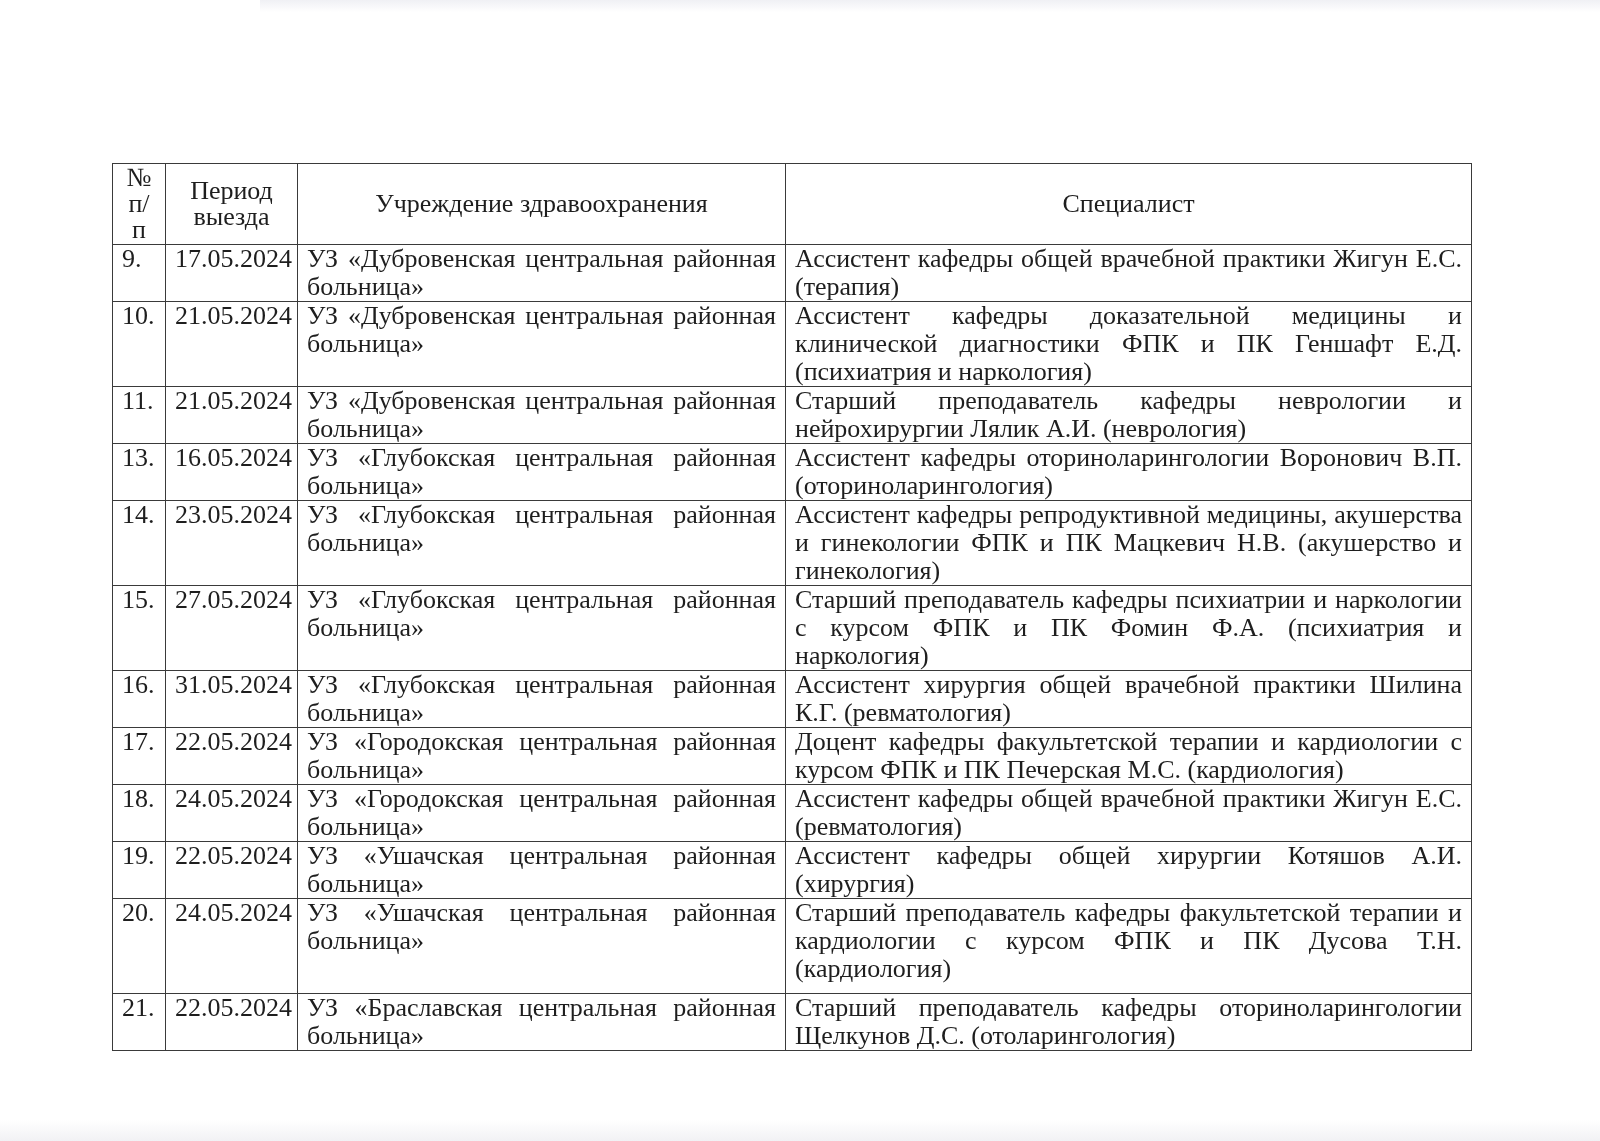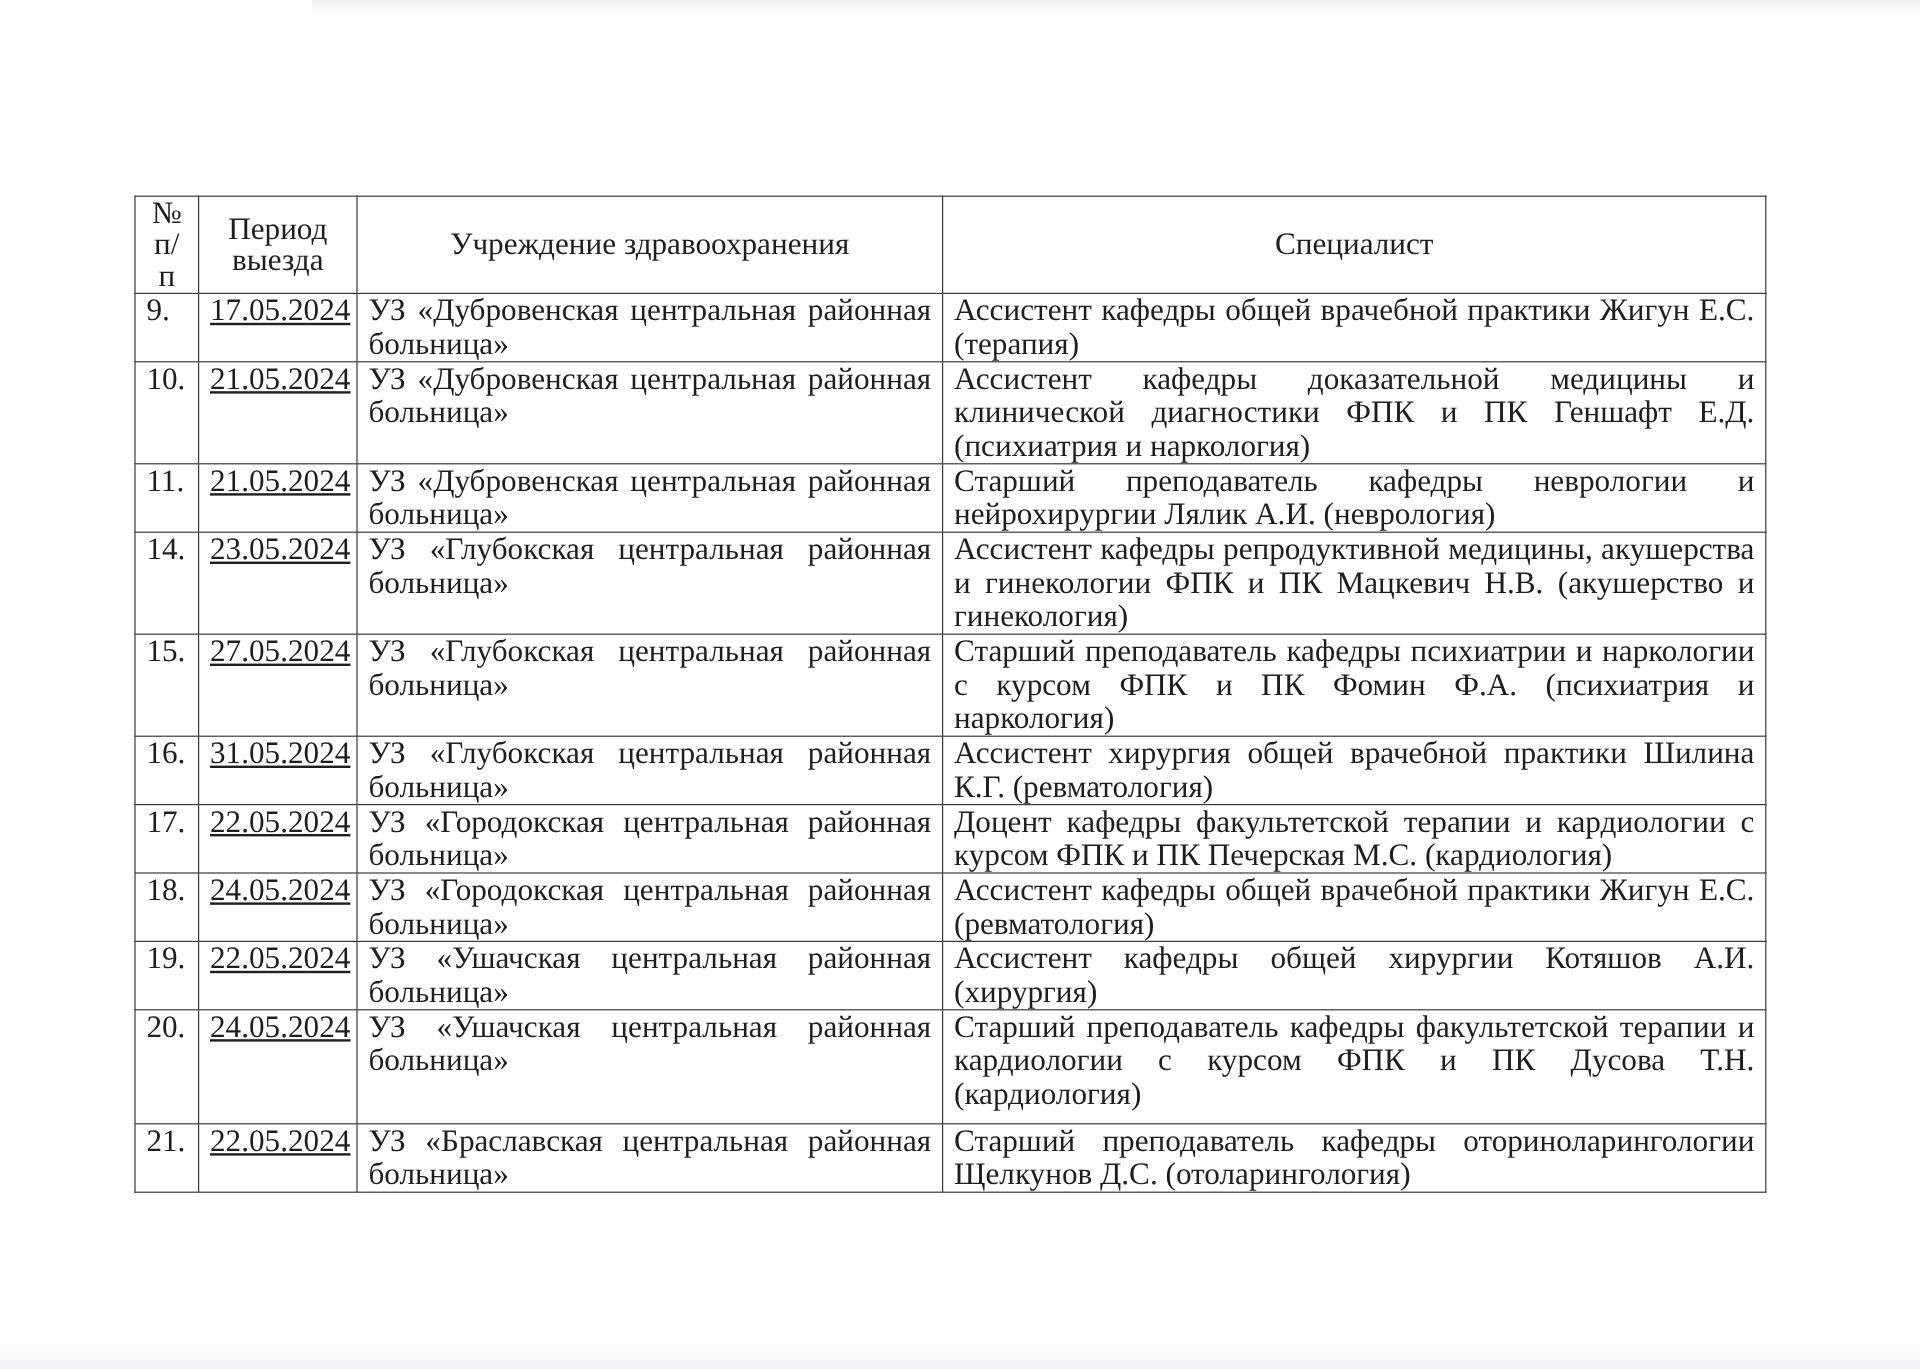--- a/index.html
+++ b/index.html
@@ -54,21 +54,21 @@
       vertical-align: middle;
       line-height: 26px;
       padding-top: 1px;
       padding-bottom: 1px;
     }
     col.c-num { width: 53px; }
     col.c-date { width: 132px; }
     col.c-inst { width: 488px; }
     col.c-spec { width: 686px; }
     td.num { padding-left: 6px; padding-right: 2px; }
-    td.date { text-align: center; padding-left: 2px; padding-right: 2px; text-decoration: underline; }
+    td.date { text-align: center; padding-left: 2px; padding-right: 2px; }
     td.inst, td.spec { text-align: justify; }
     td.inst span, td.spec span { display: block; }
   </style>
 </head>
 <body>
 
 <div class="scan-shadow-top"></div>
 
 <table class="schedule">
   <colgroup>
@@ -109,20 +109,30 @@
       <tr style="height: 56px;">
         <td class="num"><span>11.</span></td>
         <td class="date"><span>21.05.2024</span></td>
         <td class="inst">
           <span>УЗ «Дубровенская центральная районная больница»</span>
         </td>
         <td class="spec">
           <span>Старший преподаватель кафедры неврологии и нейрохирургии Лялик А.И. (неврология)</span>
         </td>
       </tr>
+      <tr style="height: 57px;">
+        <td class="num"><span>13.</span></td>
+        <td class="date"><span>16.05.2024</span></td>
+        <td class="inst">
+          <span>УЗ «Глубокская центральная районная больница»</span>
+        </td>
+        <td class="spec">
+          <span>Ассистент кафедры оториноларингологии Воронович В.П. (оториноларингология)</span>
+        </td>
+      </tr>
       <tr style="height: 84px;">
         <td class="num"><span>14.</span></td>
         <td class="date"><span>23.05.2024</span></td>
         <td class="inst">
           <span>УЗ «Глубокская центральная районная больница»</span>
         </td>
         <td class="spec">
           <span>Ассистент кафедры репродуктивной медицины, акушерства и гинекологии ФПК и ПК Мацкевич Н.В. (акушерство и гинекология)</span>
         </td>
       </tr>

